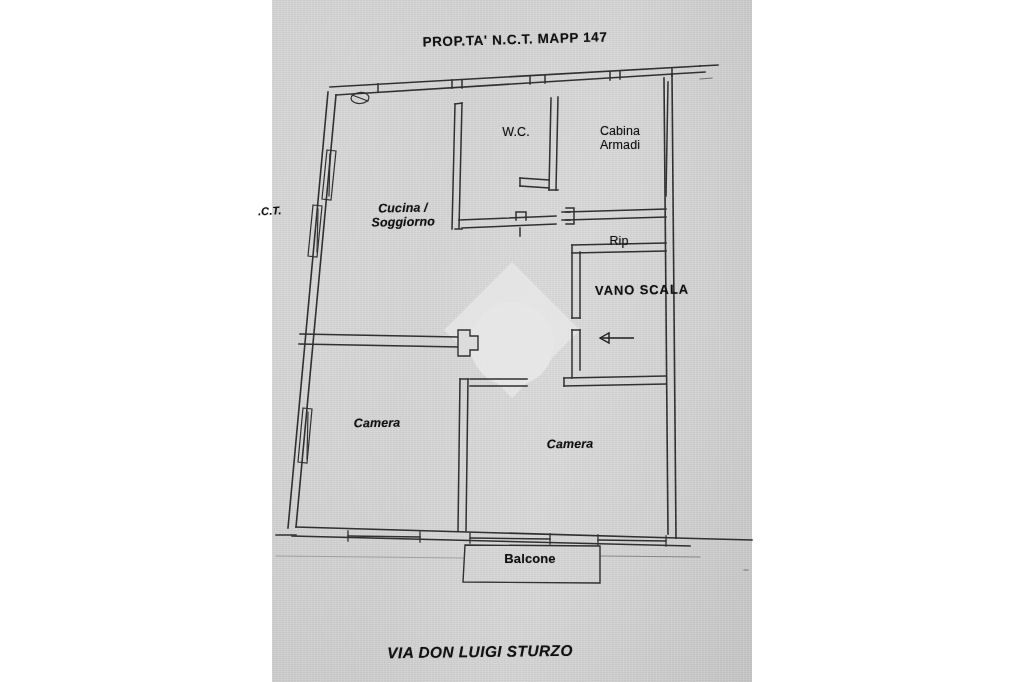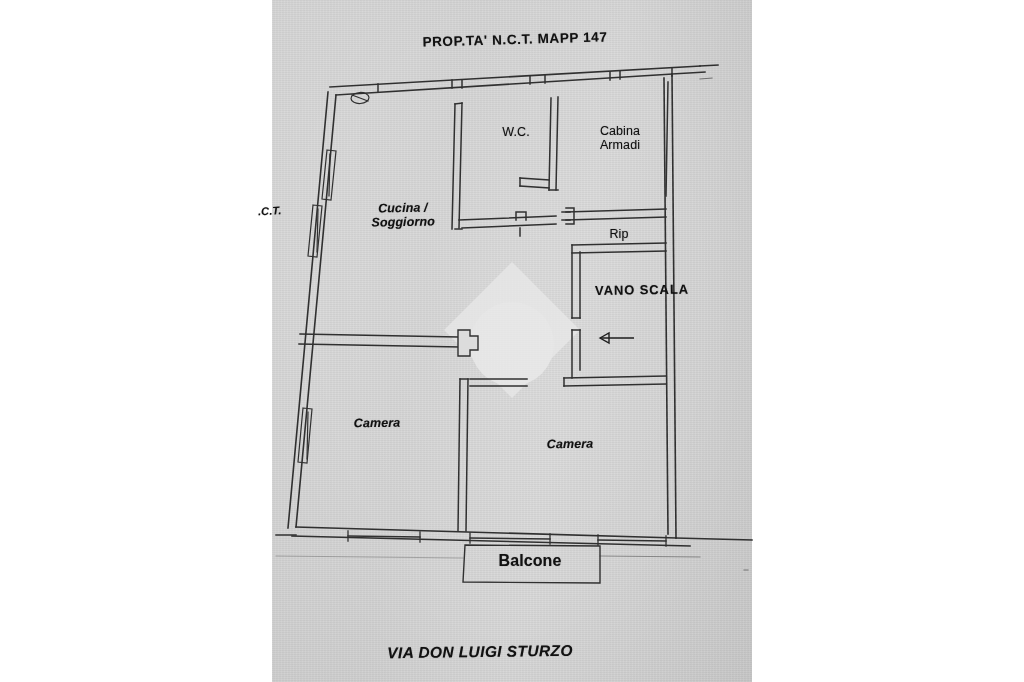--- a/index.html
+++ b/index.html
@@ -49,21 +49,21 @@
     transform:rotate(-1.6deg);
   }
   .lbl-street{
     font-size:15.5px;font-weight:bold;font-style:italic;letter-spacing:0.4px;
     transform:rotate(-0.8deg);
   }
   .lbl-room{ font-size:12.5px;font-weight:bold;font-style:italic; }
   .lbl-room-up{ font-size:12.5px;font-weight:normal; }
   .lbl-vano{ font-size:13px;font-weight:bold;letter-spacing:0.9px; }
   .lbl-small{ font-size:11px;font-weight:bold;font-style:italic; }
-  .lbl-balcone{ font-size:16px;font-weight:bold; }
+  .lbl-balcone{ font-size:13px;font-weight:bold; }
 </style>
 </head>
 <body>
 
 <div id="page">
 
   <div id="sheet"></div>
 
   <svg id="plan-svg" viewBox="0 0 1024 682" xmlns="http://www.w3.org/2000/svg">
     <defs>
@@ -205,21 +205,21 @@
   <div class="lbl lbl-small" style="left:258px;top:205px;width:50px;text-align:left;transform:rotate(-3deg);">.C.T.</div>
 
   <div class="lbl lbl-room" style="left:353px;top:202px;width:100px;transform:rotate(-1deg);">Cucina /
 Soggiorno</div>
 
   <div class="lbl lbl-room-up" style="left:486px;top:126px;width:60px;">W.C.</div>
 
   <div class="lbl lbl-room-up" style="left:580px;top:125px;width:80px;">Cabina
 Armadi</div>
 
-  <div class="lbl lbl-room-up" style="left:589px;top:228px;width:60px;">Rip</div>
+  <div class="lbl lbl-room-up" style="left:589px;top:235px;width:60px;">Rip</div>
 
   <div class="lbl lbl-vano" style="left:595px;top:283px;width:130px;text-align:left;transform:rotate(-0.8deg);">VANO SCALA</div>
 
   <div class="lbl lbl-room" style="left:337px;top:417px;width:80px;transform:rotate(-0.6deg);">Camera</div>
 
   <div class="lbl lbl-room" style="left:530px;top:438px;width:80px;transform:rotate(-0.6deg);">Camera</div>
 
   <div class="lbl lbl-balcone" style="left:490px;top:552px;width:80px;">Balcone</div>
 
   <div class="lbl lbl-street" style="left:355px;top:644px;width:250px;">VIA DON LUIGI STURZO</div>

